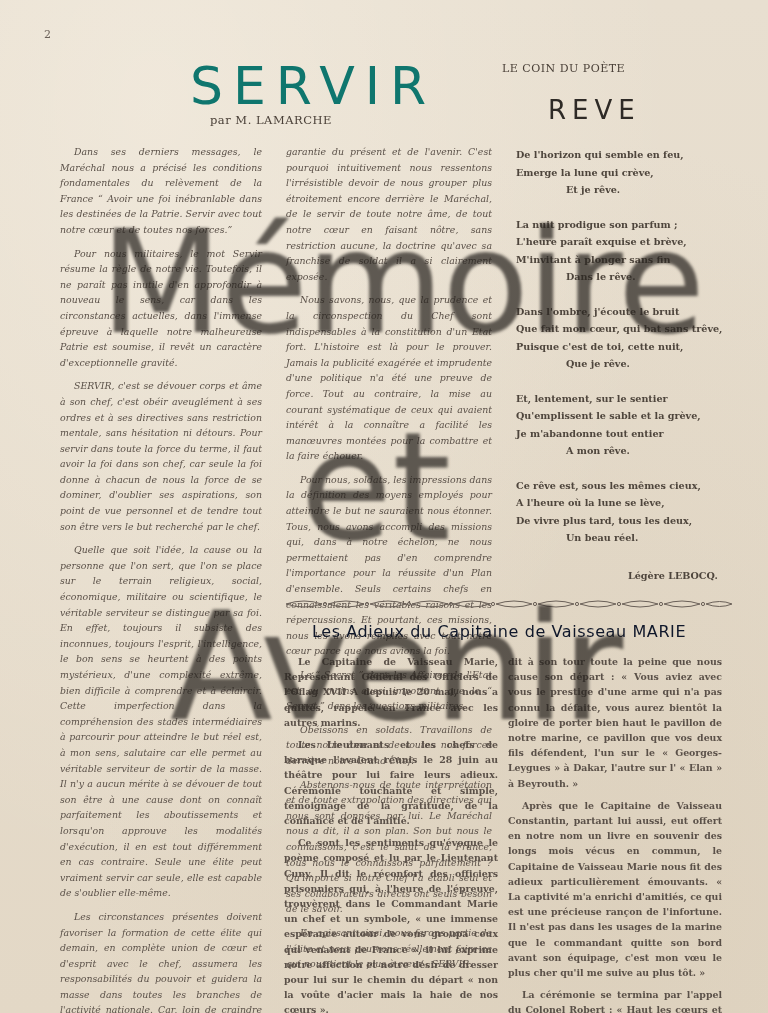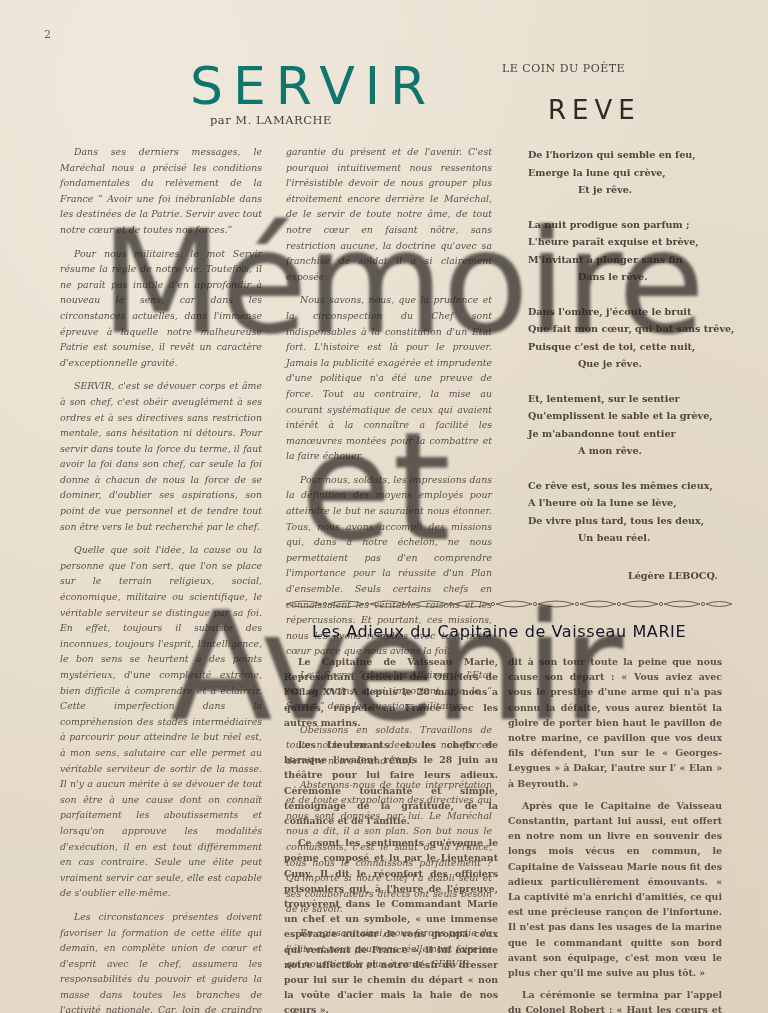--- a/index.html
+++ b/index.html
@@ -16,21 +16,21 @@
   .page-num { position:absolute; left:44px; top:28px; font-size:11px; color:#6a6058; }
   .servir-title { position:absolute; left:166px; top:56px; font-family:"DejaVu Sans", sans-serif; font-size:52px; letter-spacing:10px; color:#0f766e; font-weight:400;margin-left:24px; }
   .byline { position:absolute; left:210px; top:113px; font-size:11.5px; letter-spacing:0.5px; color:#4a4038; }
   .col { position:absolute; font-size:9.4px; line-height:15.6px; text-align:justify; color:#5a5048; }
   .col p { margin:8px; text-indent:14px; }
   .col-1 { left:52px; top:136px; width:218px; font-style:italic; }
   .col-2 { left:278px; top:136px; width:222px; font-style:italic; }
   .coin { position:absolute; left:502px; top:62px; font-size:11px; letter-spacing:0.5px; color:#4a4038; }
   .reve-title { position:absolute; left:548px; top:95px; font-family:"DejaVu Sans", sans-serif; font-size:26px; letter-spacing:6px; color:#2e2a26;text-align:right; }
   .poem { position:absolute; left:516px; top:146px; width:210px; font-size:9.6px; font-weight:bold; color:#4e453c; }
-  .stanza { margin-bottom:17px;margin-left:12px; }
+  .stanza { margin-bottom:17px; }
   .verse { height:17.5px; line-height:17.5px; white-space:nowrap; }
   .verse.refrain { padding-left:50px; }
   .poem-author { position:absolute; left:628px; top:570px; font-size:9.6px; font-weight:bold; color:#4e453c; }
   .divider { position:absolute; left:284px; top:597px; width:450px; height:14px; }
   .adieux-title { position:absolute; left:312px; top:622px; font-family:"DejaVu Sans", sans-serif; font-size:16px; letter-spacing:0.6px; color:#0f172a; }
   .col-3 { left:284px; top:654px; width:214px; font-weight:bold; color:#5a5048; font-size:9.4px; line-height:15.2px; }
   .col-4 { left:508px; top:654px; width:214px; font-weight:bold; color:#5a5048; font-size:9.4px; line-height:15.2px; }
   .col-3 p, .col-4 p { margin:0 0 7px 0; }
   .watermark { position:absolute; font-family:"DejaVu Sans", sans-serif; color:rgba(40,36,32,0.72); filter:blur(1.5px); pointer-events:none; white-space:nowrap; }
   .wm-1 { left:100px; top:200px; font-size:142px; letter-spacing:-2px; }

